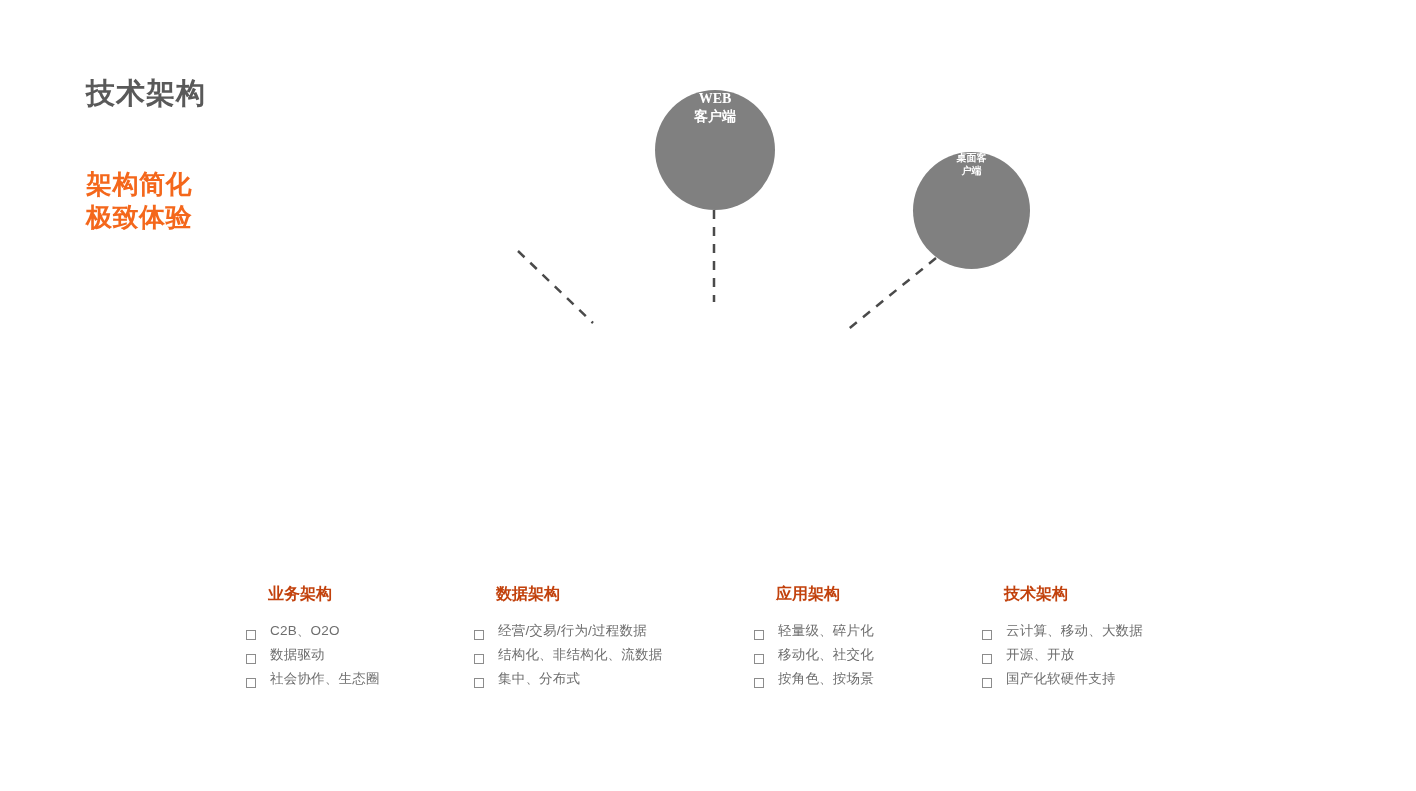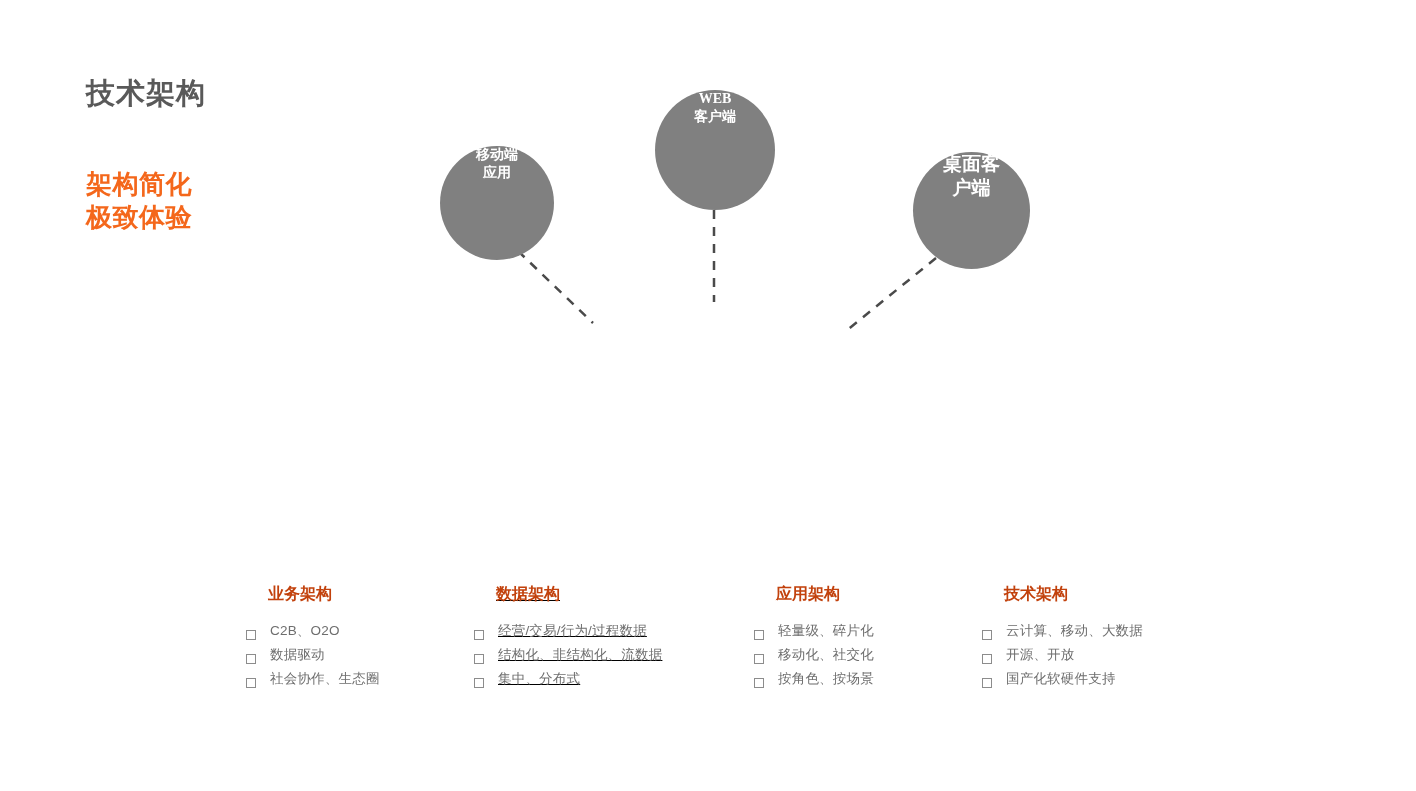--- a/index.html
+++ b/index.html
@@ -64,21 +64,21 @@
     align-items: flex-start;
     justify-content: center;
     text-align: center;
     color: #ffffff;
     font-family: "Liberation Serif", "DejaVu Serif", serif;
     font-weight: bold;
     line-height: 1.28;
   }
   .node-mobile  { left: 440px; top: 146px; width: 114px; height: 114px; font-size: 14px; }
   .node-web     { left: 655px; top: 90px;  width: 120px; height: 120px; font-size: 14px; }
-  .node-desktop { left: 913px; top: 152px; width: 117px; height: 117px; font-size: 19px; }
+  .node-desktop { left: 913px; top: 152px; width: 117px; height: 117px; font-size: 10px; }
   .node-circle .l { display: block; }
 
   
   .cloud {
     position: absolute;
     left: 520px;
     top: 295px;
     width: 383px;
     height: 228px;
     border-radius: 50%;
@@ -114,21 +114,21 @@
   
   .columns {
     position: absolute;
     left: 240px;
     top: 584px;
     width: 1130px;
     display: flex;
   }
   .col { width: 228px; margin-right: 0; }
   .col-0 { width: 228px; }
-  .col-1 { width: 280px; text-decoration: underline; }
+  .col-1 { width: 280px; }
   .col-2 { width: 228px; }
   .col-3 { width: 280px; }
 
   .col-title {
     font-size: 16px;
     font-weight: bold;
     color: #c2410c;
     margin-left: 28px;
     margin-bottom: 11px;
     white-space: nowrap;
@@ -165,26 +165,20 @@
     <span class="ln">架构简化</span>
     <span class="ln">极致体验</span>
   </div>
 
   <svg class="connectors" viewBox="0 0 1416 791" width="1416" height="791">
     <line x1="518" y1="251" x2="593" y2="323" stroke="#4A4A4A" stroke-width="2.5" stroke-dasharray="9 8"></line>
     <line x1="714" y1="210" x2="714" y2="302" stroke="#4A4A4A" stroke-width="2.5" stroke-dasharray="9 8"></line>
     <line x1="936" y1="258" x2="846" y2="331" stroke="#4A4A4A" stroke-width="2.5" stroke-dasharray="9 8"></line>
   </svg>
 
-  <div class="node-circle node-mobile">
-    <div>
-      <span class="l">移动端</span>
-      <span class="l">应用</span>
-    </div>
-  </div>
 
   <div class="node-circle node-web">
     <div>
       <span class="l">WEB</span>
       <span class="l">客户端</span>
     </div>
   </div>
 
   <div class="node-circle node-desktop">
     <div>

